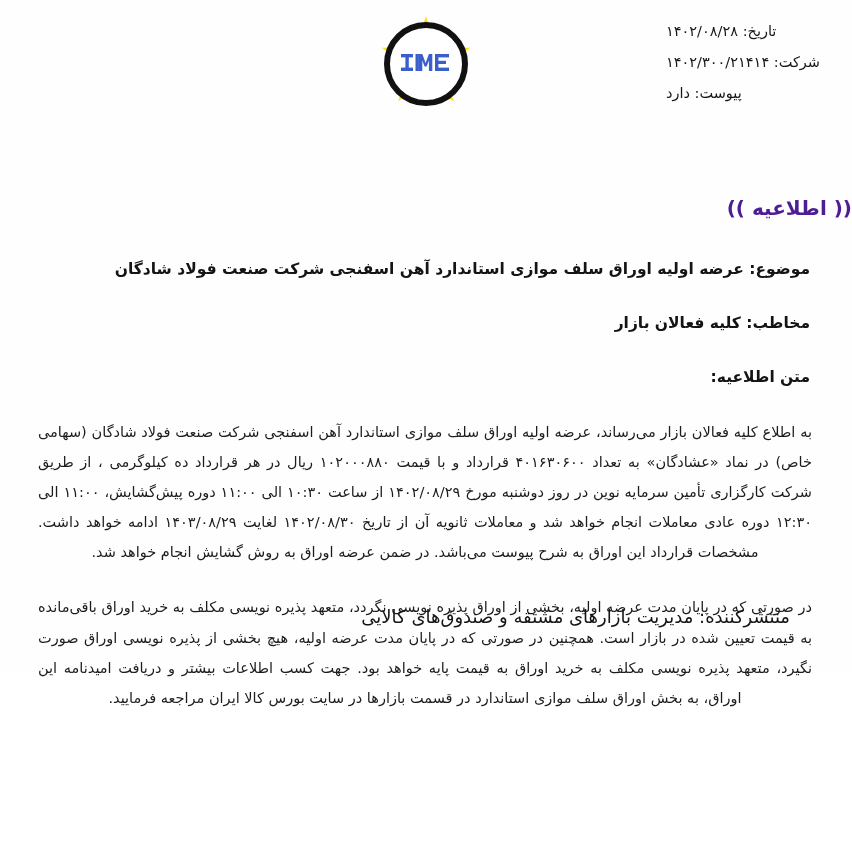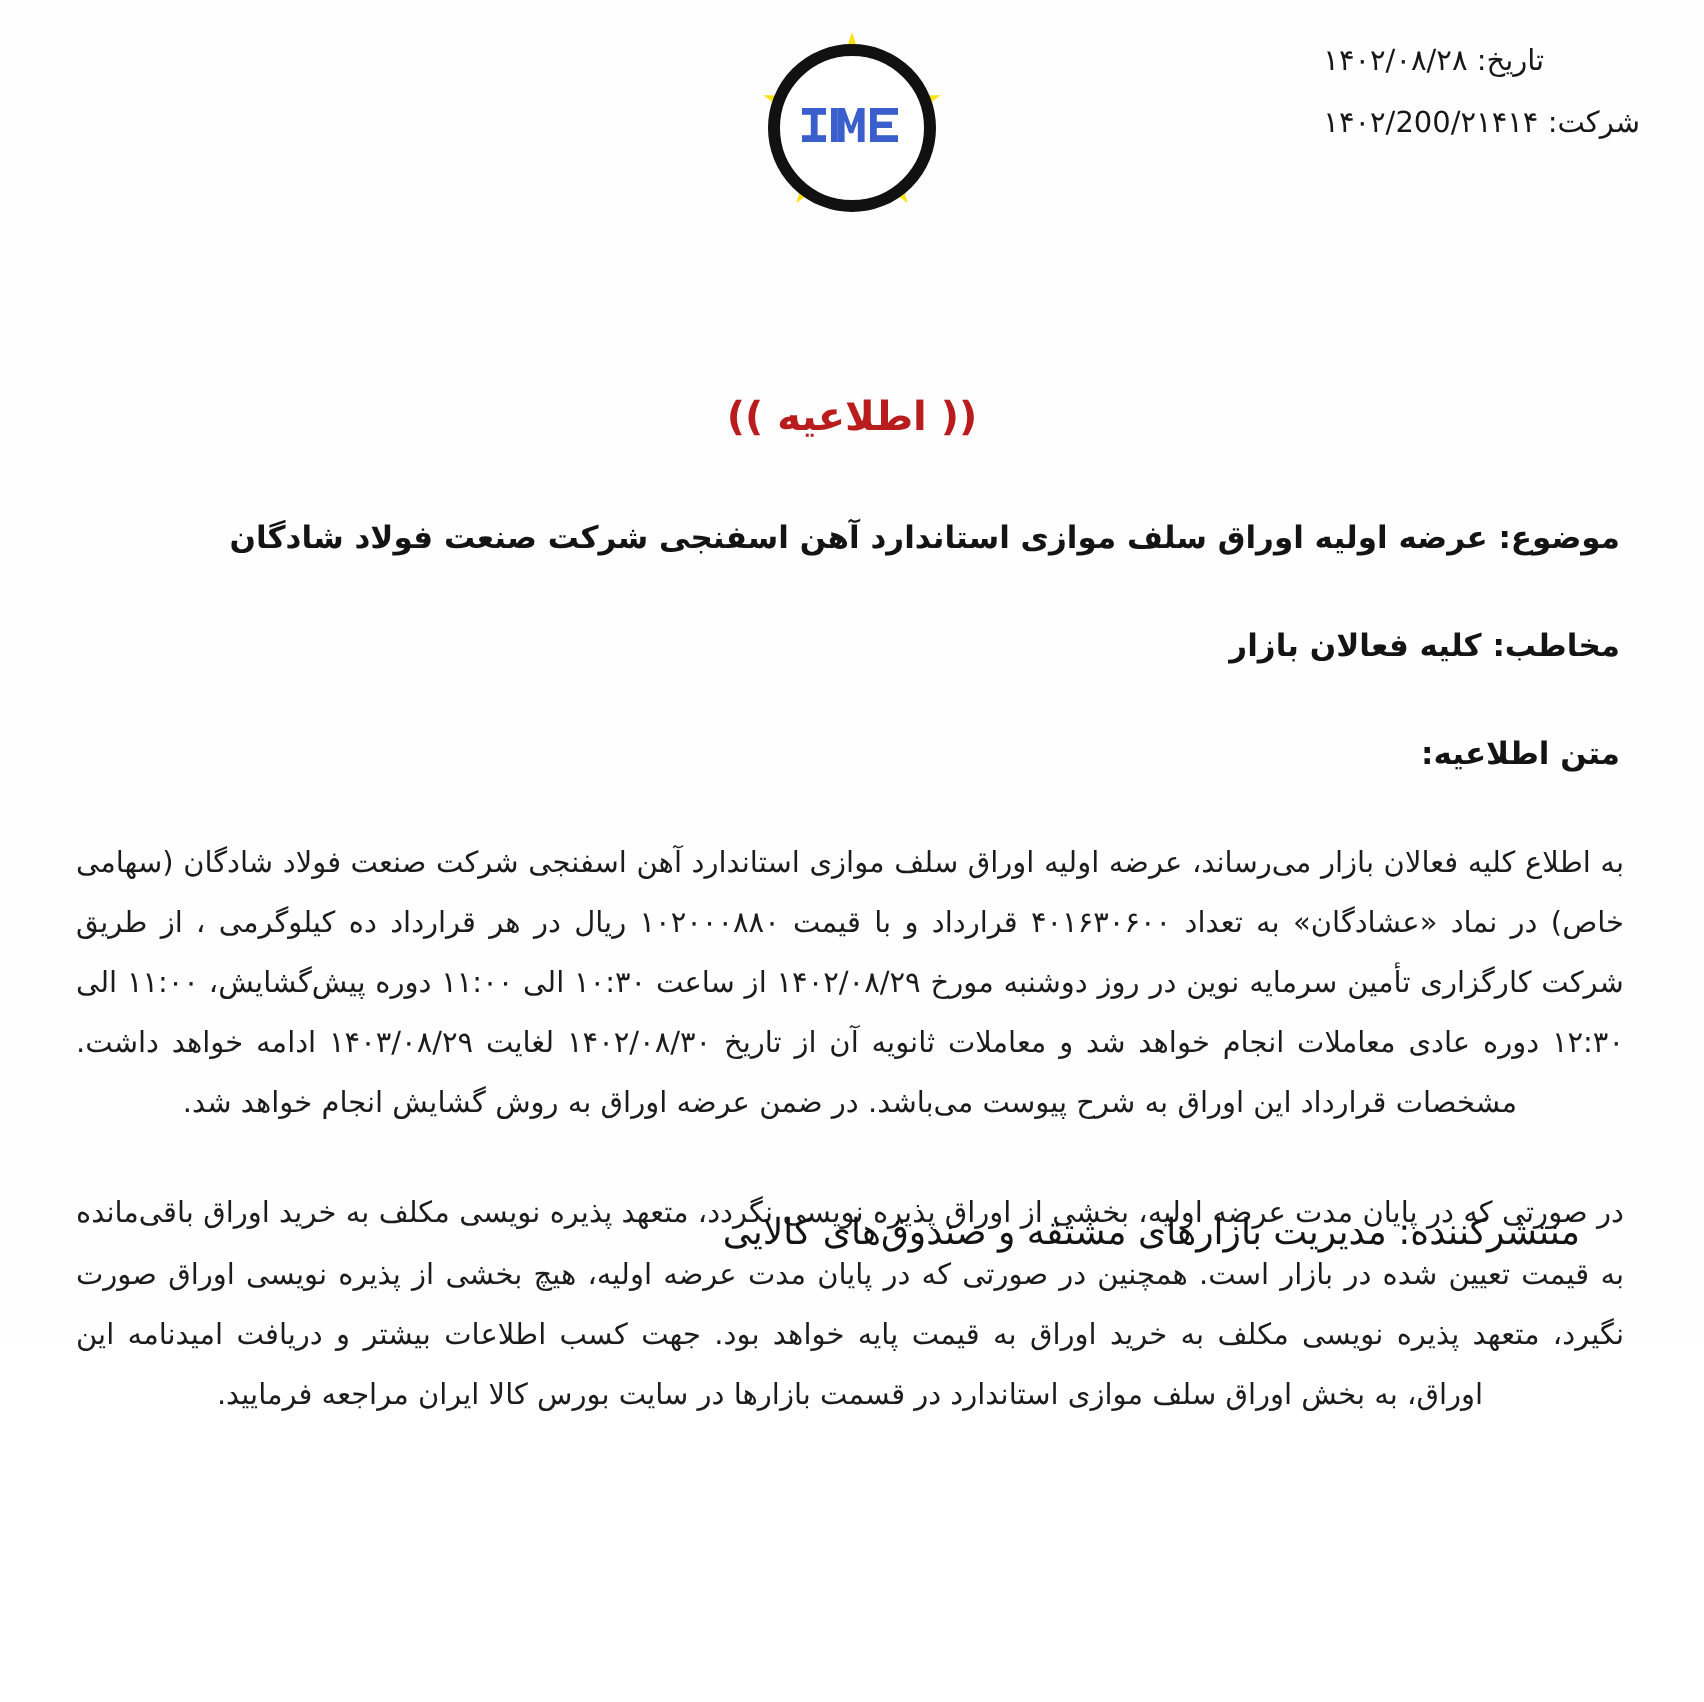--- a/index.html
+++ b/index.html
@@ -113,24 +113,23 @@
     color: #5a6b9c;
     letter-spacing: 0.6px;
     direction: ltr;
     margin-top: 3px;
     font-family: "Liberation Sans", sans-serif;
   }
 
   
   .doc-title {
     margin-top: 26px;
-    text-align: center;
     font-size: 20px;
     font-weight: bold;
-    color: #b91c1c;
+    color: #4c1d95;
     letter-spacing: 1px;
   }
 
   
   .fields {
     margin-top: 36px;
     padding: 0 42px 0 42px;
   }
   .field-line {
     font-size: 15.5px;
@@ -189,21 +188,25 @@
 
   <div class="header">
 
     <div class="meta-block">
       <div class="meta-row">
         <span class="meta-label">تاریخ:</span>
         <span class="meta-value">۱۴۰۲/۰۸/۲۸</span>
       </div>
       <div class="meta-row">
         <span class="meta-label">شرکت:</span>
-        <span class="meta-value">۱۴۰۲/200/۲۱۴۱۴</span>
+        <span class="meta-value">۱۴۰۲/۳۰۰/۲۱۴۱۴</span>
+      </div>
+      <div class="meta-row">
+        <span class="meta-label">پیوست:</span>
+        <span class="meta-value">دارد</span>
       </div>
     </div>
 
     <div class="logo-block">
       <div class="logo-mark">
         <div class="logo-star"></div>
         <div class="logo-ring"></div>
         <svg class="logo-letters" width="52" height="26" viewBox="0 0 52 26">
           <g fill="#3a5fcd">
             <rect x="1" y="3" width="12" height="3.4"></rect>

